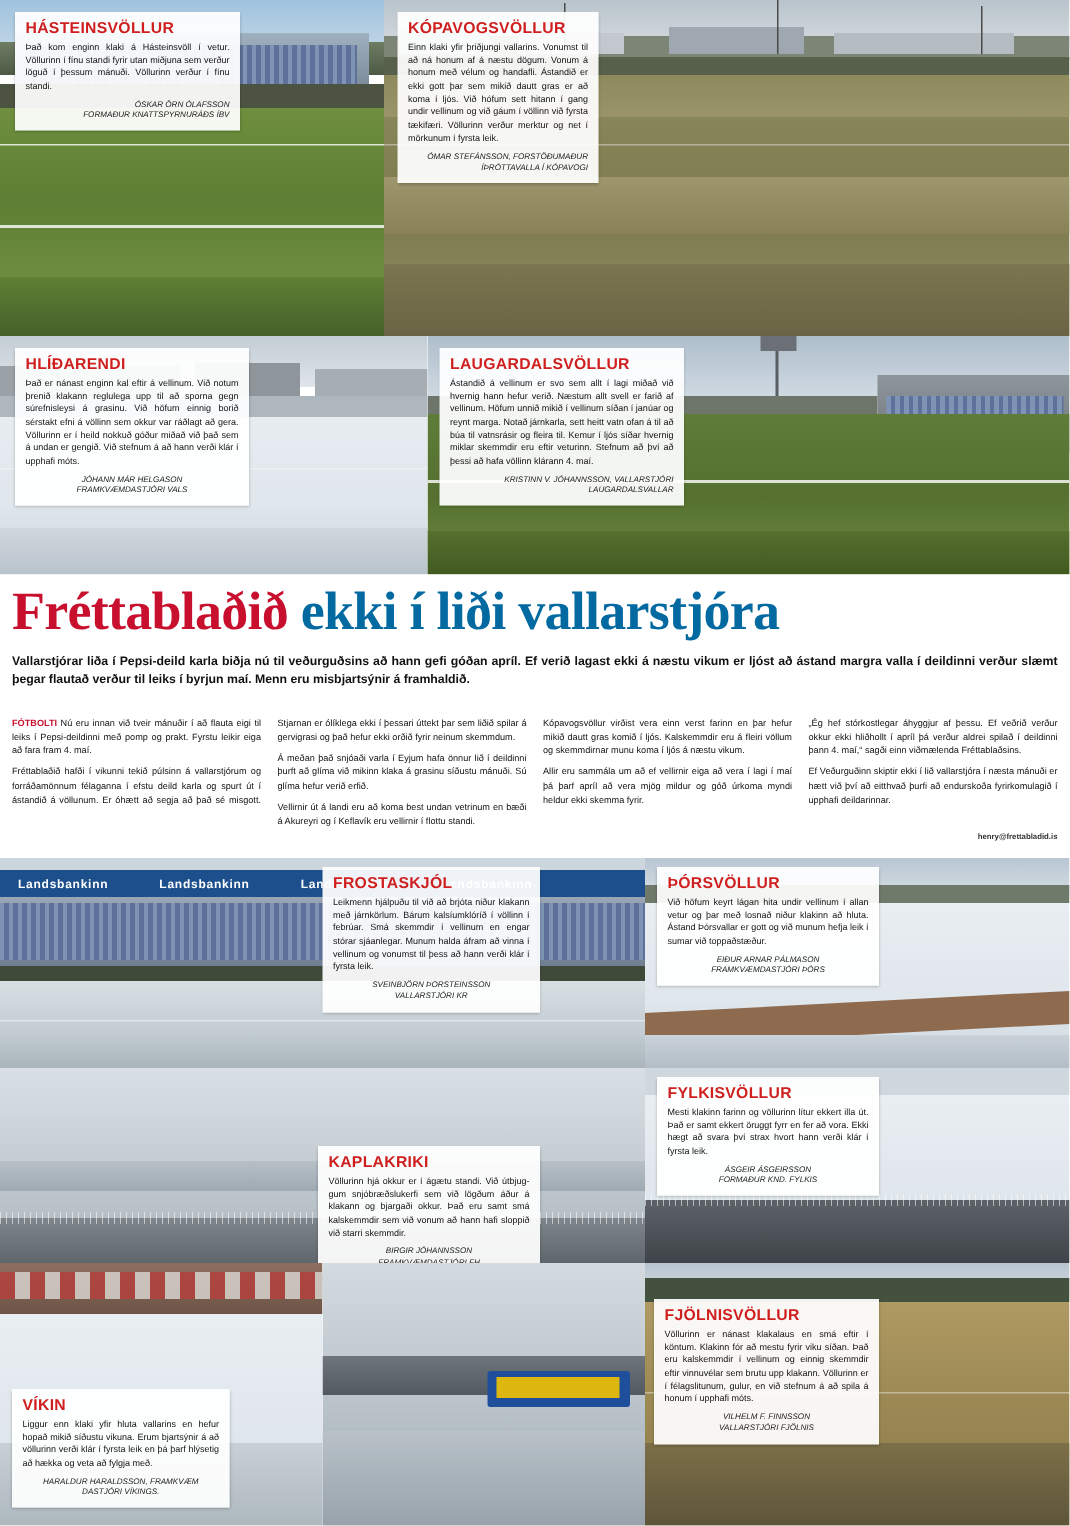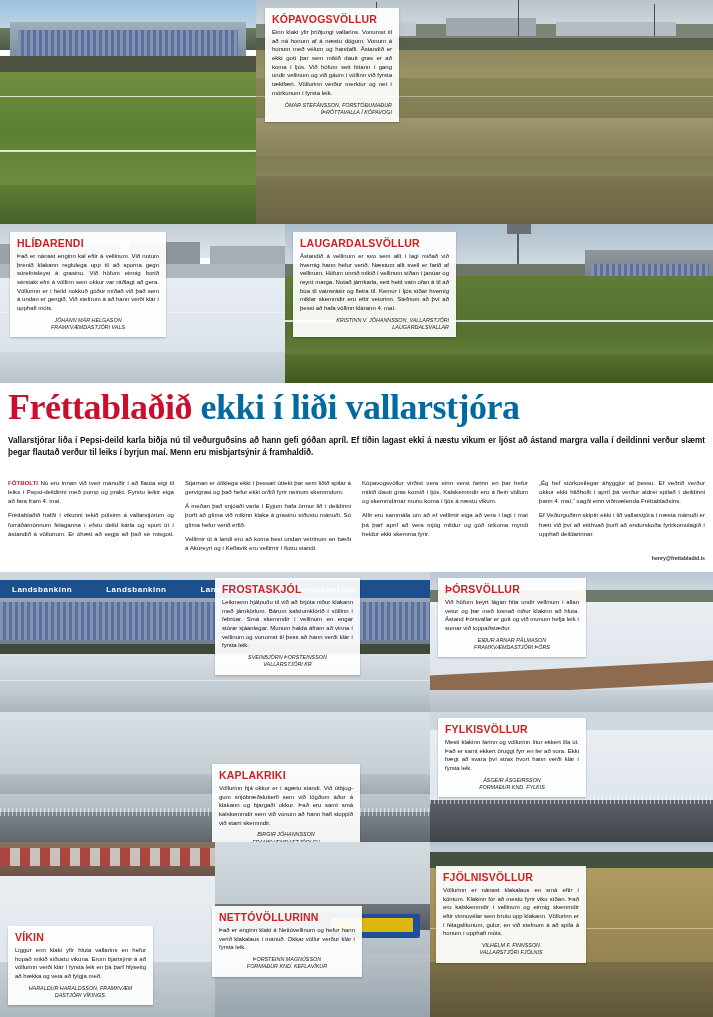--- a/index.html
+++ b/index.html
@@ -131,20 +131,26 @@
     <div class="pole" style="left:262px;top:0px;height:36px;"></div>
     <div class="pole" style="left:398px;top:4px;height:32px;"></div>
     <div style="position:absolute;left:0;top:38px;width:100%;height:12px;background:#56604a;"></div>
     <div class="ground grass-dry" style="top:50px;"></div>
     <div style="position:absolute;left:0;top:52px;width:100%;height:26px;background:linear-gradient(180deg,#8f8a5f,#9a9468);"></div>
     <div style="position:absolute;left:0;top:118px;width:100%;height:38px;background:linear-gradient(180deg,#a39a72,#8b8358);opacity:.85;"></div>
     <div class="line" style="left:0;top:96px;width:457px;height:1px;opacity:.5;"></div>
     <div style="position:absolute;left:0;top:176px;width:457px;height:48px;background:linear-gradient(180deg,#7c7550,#6b6444);"></div>
   </div>
 
+  <div class="card" style="left:10px;top:8px;width:150px;">
+    <h3>HÁSTEINSVÖLLUR</h3>
+    <p>Það kom enginn klaki á Hásteinsvöll í vetur. Völlurinn í fínu standi fyrir utan miðjuna sem verður löguð í þessum mánuði. Völlurinn verður í fínu standi.</p>
+    <div class="src" style="white-space:pre-line;">ÓSKAR ÖRN ÓLAFSSON
+FORMAÐUR KNATTSPYRNURÁÐS ÍBV</div>
+  </div>
 
   <div class="card" style="left:265px;top:8px;width:134px;">
     <h3>KÓPAVOGSVÖLLUR</h3>
     <p>Einn klaki yfir þriðjungi vallarins. Vonumst til að ná honum af á næstu dögum. Vonum á honum með vélum og handafli. Ástandið er ekki gott þar sem mikið dautt gras er að koma í ljós. Við hófum sett hitann í gang undir vellinum og við gáum í völlinn við fyrsta tækifæri. Völlurinn verður merktur og net í mörku­num í fyrsta leik.</p>
     <div class="src" style="white-space:pre-line;">ÓMAR STEFÁNSSON, FORSTÖÐUMAÐUR
 ÍÞRÓTTAVALLA Í KÓPAVOGI</div>
   </div>
 
   <div class="photo" style="left:0;top:224px;width:285px;height:159px;">
     <div class="sky" style="height:34px;background:linear-gradient(180deg,#c3cdd4,#dfe5ea);"></div>
@@ -181,21 +187,21 @@
     <p>Ástandið á vellinum er svo sem allt í lagi miðað við hvernig hann hefur verið. Næs­tum allt svell er farið af vellinum. Höfum unnið mikið í vellinum síðan í janúar og reynt marga. Notað járnkarla, sett heitt vatn ofan á til að búa til vatnsrásir og fleira til. Kemur í ljós síðar hvernig miklar skemmdir eru eftir veturinn. Stefnum að því að þessi að hafa völlinn klárann 4. maí.</p>
     <div class="src" style="white-space:pre-line;">KRISTINN V. JÓHANNSSON, VALLARSTJÓRI
 LAUGARDALSVALLAR</div>
   </div>
 
   <div class="article">
     <div class="headline">
       <span>Fréttablaðið</span>
       <span class="blk">ekki í liði vallarstjóra</span>
     </div>
-    <div class="standfirst">Vallarstjórar liða í Pepsi-deild karla biðja nú til veðurguðsins að hann gefi góðan apríl. Ef tíðin lagast ekki á næstu vikum er ljóst að ástand margra valla í deildinni verður slæmt þegar flautað verður til leiks í byrjun maí. Menn eru misbjartsýnir á framhaldið.</div>
+    <div class="standfirst">Vallarstjórar liða í Pepsi-deild karla biðja nú til veðurguðsins að hann gefi góðan apríl. Ef verið lagast ekki á næstu vikum er ljóst að ástand margra valla í deildinni verður slæmt þegar flautað verður til leiks í byrjun maí. Menn eru misbjartsýnir á framhaldið.</div>
     <div class="cols">
       <p><span class="kicker">FÓTBOLTI</span> <span>Nú eru innan við tveir mánuðir í að flauta eigi til leiks í Pepsi-deildinni með pomp og prakt. Fyrstu leikir eiga að fara fram 4. maí.</span></p>
       <p>Fréttablaðið hafði í vikunni tekið púlsinn á vallarstjórum og forráðamönnum félaganna í efstu deild karla og spurt út í ástandið á völlunum. Er óhætt að segja að það sé mis­gott. Stjarnan er ólíklega ekki í þessari úttekt þar sem liðið spilar á gervigrasi og það hefur ekki orðið fyrir neinum skemmdum.</p>
       <p>Á meðan það snjóaði varla í Eyjum hafa önnur lið í deild­inni þurft að glíma við mikinn klaka á grasinu síðustu mán­uði. Sú glíma hefur verið erfið.</p>
       <p>Vellirnir út á landi eru að koma best undan vetrinum en bæði á Akureyri og í Keflavík eru vellirnir í flottu standi.</p>
       <p>Kópavogsvöllur virðist vera einn verst farinn en þar hefur mikið dautt gras komið í ljós. Kalskemmdir eru á fleiri völlum og skemmdirnar munu koma í ljós á næstu vikum.</p>
       <p>Allir eru sammála um að ef vellirnir eiga að vera í lagi í maí þá þarf apríl að vera mjög mildur og góð úrkoma myndi heldur ekki skemma fyrir.</p>
       <p>„Ég hef stórkostlegar áhyggjur af þessu. Ef veðrið verður okkur ekki hliðhollt í apríl þá verður aldrei spilað í deild­inni þann 4. maí,“ sagði einn viðmælenda Fréttablaðsins.</p>
       <p>Ef Veðurguðinn skiptir ekki í lið vallarstjóra í næsta mánuði er hætt við því að eitthvað þurfi að endurskoða fyrir­komulagið í upphafi deildarinnar.</p>
     </div>
@@ -291,26 +297,20 @@
     <div class="line" style="left:0;top:86px;width:283px;height:1px;opacity:.5;"></div>
   </div>
 
   <div class="card" style="left:8px;top:926px;width:145px;">
     <h3>VÍKIN</h3>
     <p>Liggur enn klaki yfir hluta vallarins en hefur hopað mikið síðustu vikuna. Erum bjartsýnir á að völlurinn verði klár í fyrsta leik en þá þarf hlýsetig að hækka og veta að fylgja með.</p>
     <div class="src" style="white-space:pre-line;text-align:center;">HARALDUR HARALDSSON, FRAMKVÆM­
 DASTJÓRI VÍKINGS.</div>
   </div>
 
-  <div class="card" style="left:212px;top:906px;width:150px;">
-    <h3>NETTÓVÖLLURINN</h3>
-    <p>Það er enginn klaki á Nettóvellinum og hefur hann verið klakalaus í mánuð. Okkar völlur verður klár í fyrsta leik.</p>
-    <div class="src" style="white-space:pre-line;text-align:center;">ÞORSTEINN MAGNÚSSON
-FORMAÐUR KND. KEFLAVÍKUR</div>
-  </div>
 
   <div class="card" style="left:436px;top:866px;width:150px;">
     <h3>FJÖLNISVÖLLUR</h3>
     <p>Völlurinn er nánast klakalaus en smá eftir í köntum. Klakinn fór að mestu fyrir viku síðan. Það eru kalskemmdir í vellinum og einnig skemmdir eftir vinnuvélar sem brutu upp klakann. Völlurinn er í félagslit­unum, gulur, en við stefnum á að spila á honum í upphafi móts.</p>
     <div class="src" style="white-space:pre-line;text-align:center;">VILHELM F. FINNSSON
 VALLARSTJÓRI FJÖLNIS</div>
   </div>
 
 </div>
 

